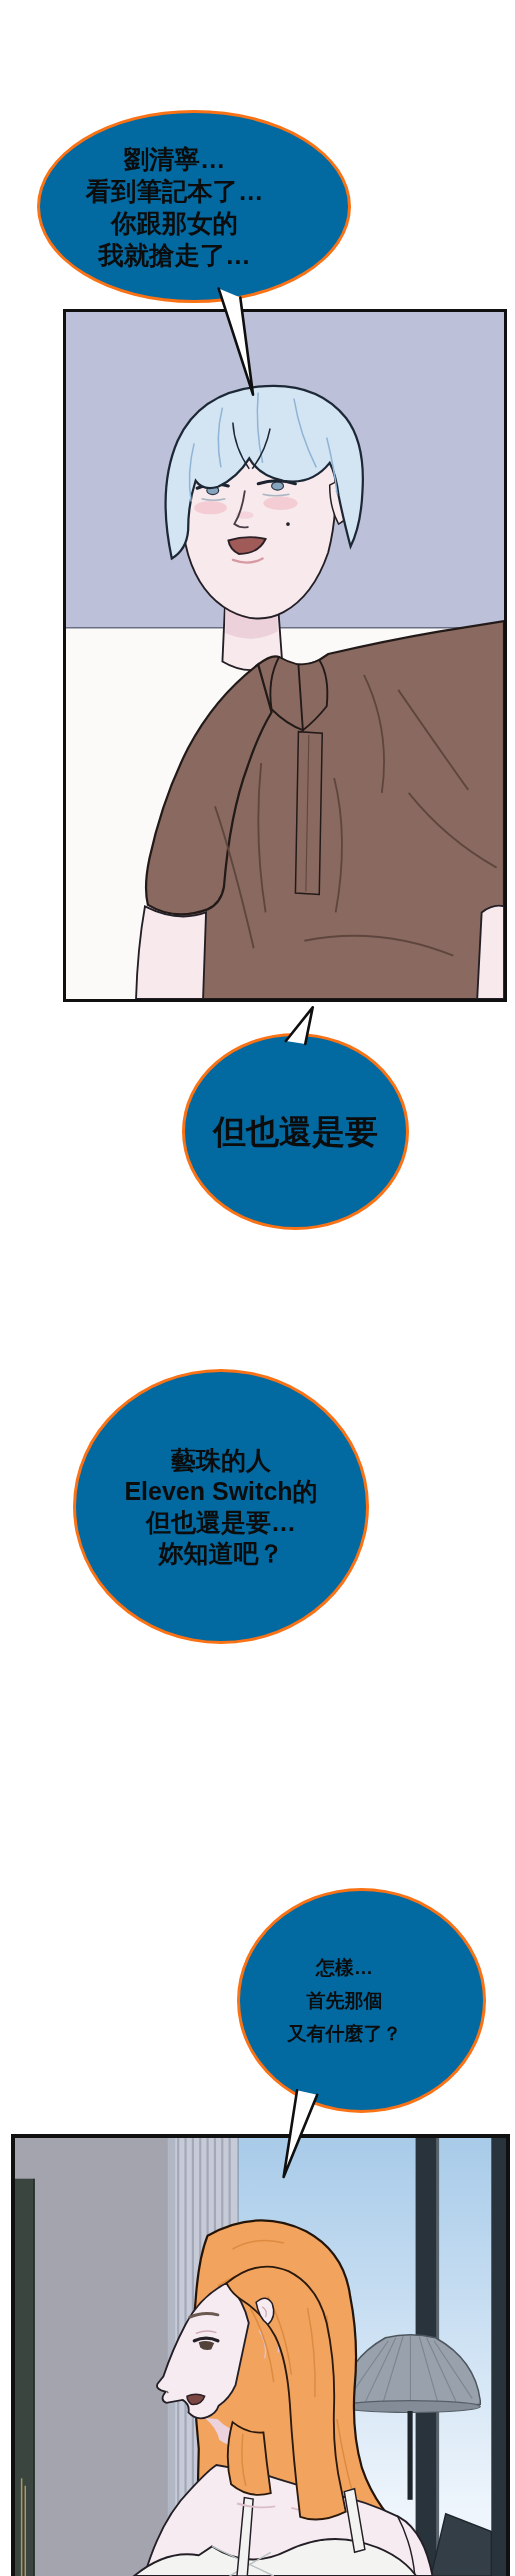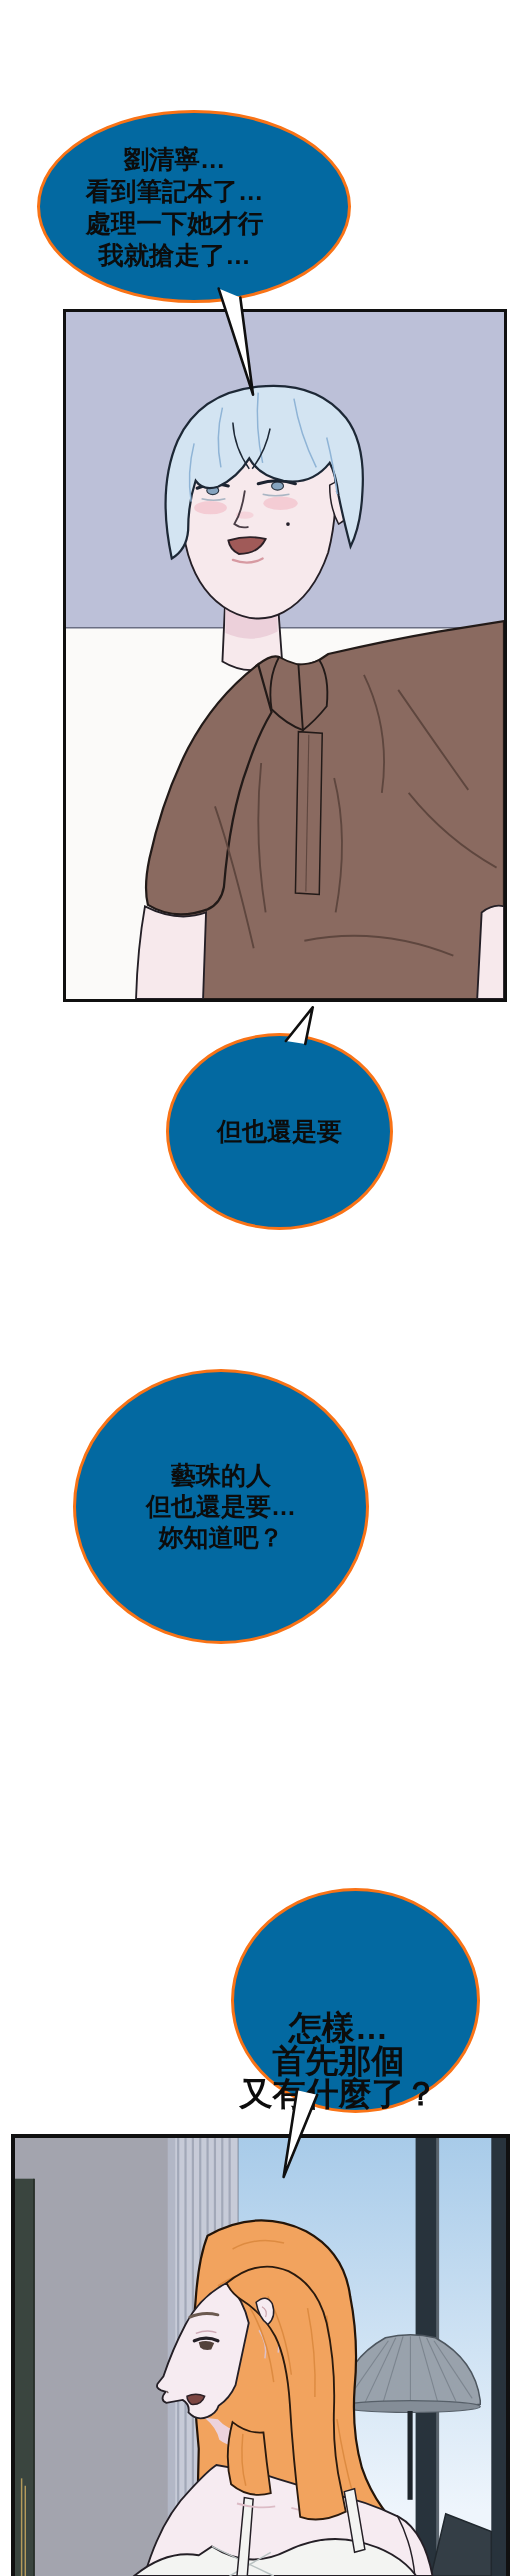--- a/index.html
+++ b/index.html
@@ -7,23 +7,23 @@
         font-family:"Liberation Sans","DejaVu Sans",sans-serif;}
   .panel{position:absolute;box-sizing:border-box;background:#fff;}
   .panel svg{display:block;width:100%;height:100%;}
   #panel-1{left:63px;top:309px;width:444px;height:693px;border:3.7px solid #101010;}
   #panel-2{left:11.2px;top:2134px;width:499px;height:442px;border:4.5px solid #101010;border-bottom:none;}
   .bubble{position:absolute;background:#0369a1;border:3px solid #f97316;border-radius:50%;
           display:flex;flex-direction:column;align-items:center;justify-content:center;
           text-align:center;z-index:5;color:#0c0c0c;font-weight:600;letter-spacing:0px;}
   .bubble p{margin:0;white-space:nowrap;}
   #bubble-1{left:37px;top:110px;width:314px;height:193px;font-size:25.4px;line-height:32px;padding-right:39px;box-sizing:border-box;}
-  #bubble-2{left:166px;top:1033px;width:221px;height:191px;font-size:25px;line-height:33px;gap:41px;}
+  #bubble-2{left:182px;top:1033px;width:221px;height:191px;font-size:33px;line-height:33px;gap:41px;}
   #bubble-3{left:73px;top:1369px;width:290px;height:269px;font-size:25px;line-height:31px;}
-  #bubble-4{left:231px;top:1888px;width:249px;height:225px;font-size:33px;line-height:33px;padding-right:34px;box-sizing:border-box;justify-content:flex-end;}
+  #bubble-4{left:237px;top:1888px;width:249px;height:225px;font-size:19px;line-height:33px;padding-right:34px;box-sizing:border-box;}
   #tails{position:absolute;left:0;top:0;z-index:6;pointer-events:none;}
 </style>
 </head>
 <body>
 
 <div class="page">
 
   <div class="panel" id="panel-1">
     <svg viewBox="0 0 588 920" preserveAspectRatio="none">
       <rect x="0" y="0" width="588" height="920" fill="#bcc0d8"></rect>
@@ -221,30 +221,31 @@
 
         <path d="M328,222 Q342,210 350,224 Q356,242 344,252 Q332,244 328,222 Z" stroke="#241f26" stroke-width="2" fill="#f6ebf1"></path>
         <path d="M336,228 Q344,232 341,242" stroke="#caa0aa" stroke-width="1.5" fill="none"></path>
       </g>
     </svg>
   </div>
 
   <div class="bubble" id="bubble-1">
     <p>劉清寧…</p>
     <p>看到筆記本了…</p>
-    <p>處理一下她才行</p>
+    <p>你跟那女的</p>
     <p>我就搶走了…</p>
   </div>
 
   <div class="bubble" id="bubble-2">
     <p>但也還是要</p>
   </div>
 
   <div class="bubble" id="bubble-3">
     <p>藝珠的人</p>
+    <p>Eleven Switch的</p>
     <p>但也還是要…</p>
     <p>妳知道吧？</p>
   </div>
 
   <div class="bubble" id="bubble-4">
     <p>怎樣…</p>
     <p>首先那個</p>
     <p>又有什麼了？</p>
   </div>
 

